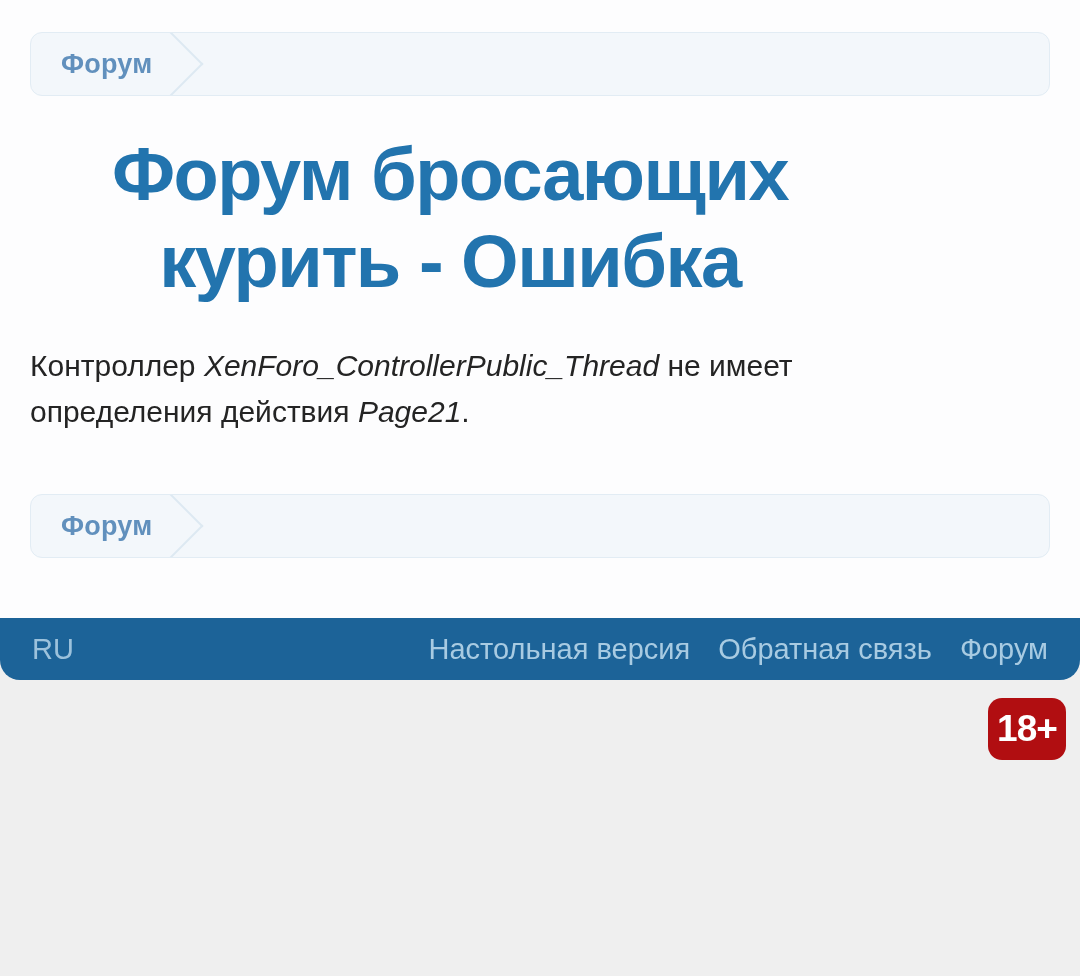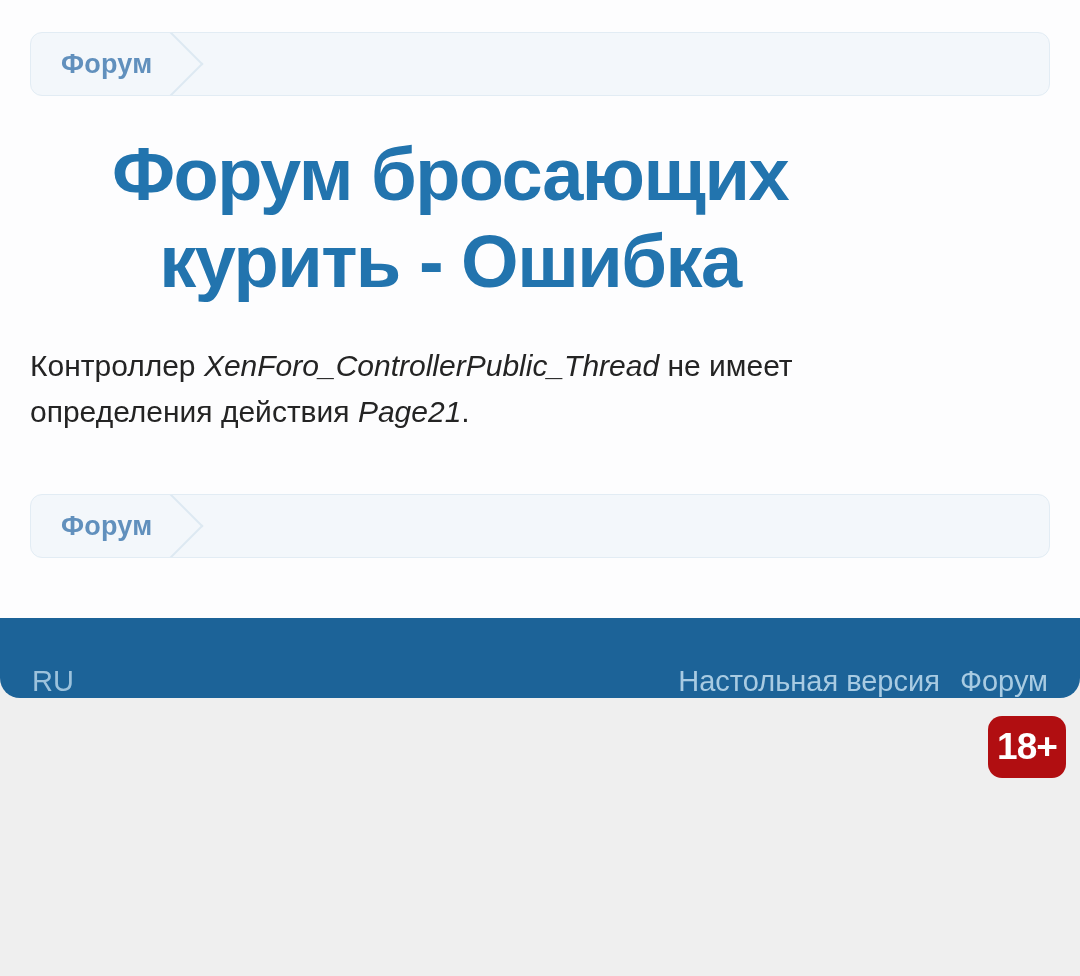--- a/index.html
+++ b/index.html
@@ -70,36 +70,36 @@
     max-width: 930px;
     color: #242424;
     font-size: 30px;
     line-height: 1.52;
   }
   .error-text em { font-style: italic; }
   .breadcrumb-bottom { margin-top: 60px; }
   .content-spacer { height: 60px; background: #fdfdfe; }
   
   .footer-bar {
-    height: 80px;
+    height: 62px;
     background: #1c6398;
     border-radius: 0 0 20px 20px;
     display: flex;
-    align-items: flex-end;
+    align-items: center;
     justify-content: space-between;
     padding: 0 32px;
   }
   .footer-lang {
     color: #9cc2dc;
     font-size: 29px;
     cursor: pointer;
   }
   .footer-links {
     display: flex;
-    gap: 20px;
+    gap: 28px;
   }
   .footer-link {
     color: #a8cbe2;
     font-size: 29px;
     text-decoration: none;
     cursor: pointer;
     white-space: nowrap;
   }
   
   .bottom-area {
@@ -150,20 +150,21 @@
     </nav>
 
   </div>
 
   <div class="content-spacer"></div>
 
   <div class="footer-bar">
     <span class="footer-lang">RU</span>
     <div class="footer-links">
       <a class="footer-link">Настольная версия</a>
+      <a class="footer-link">Обратная связь</a>
       <a class="footer-link">Форум</a>
     </div>
   </div>
 
   <div class="bottom-area">
     <div class="age-badge">18+</div>
   </div>
 
 </div>
 

